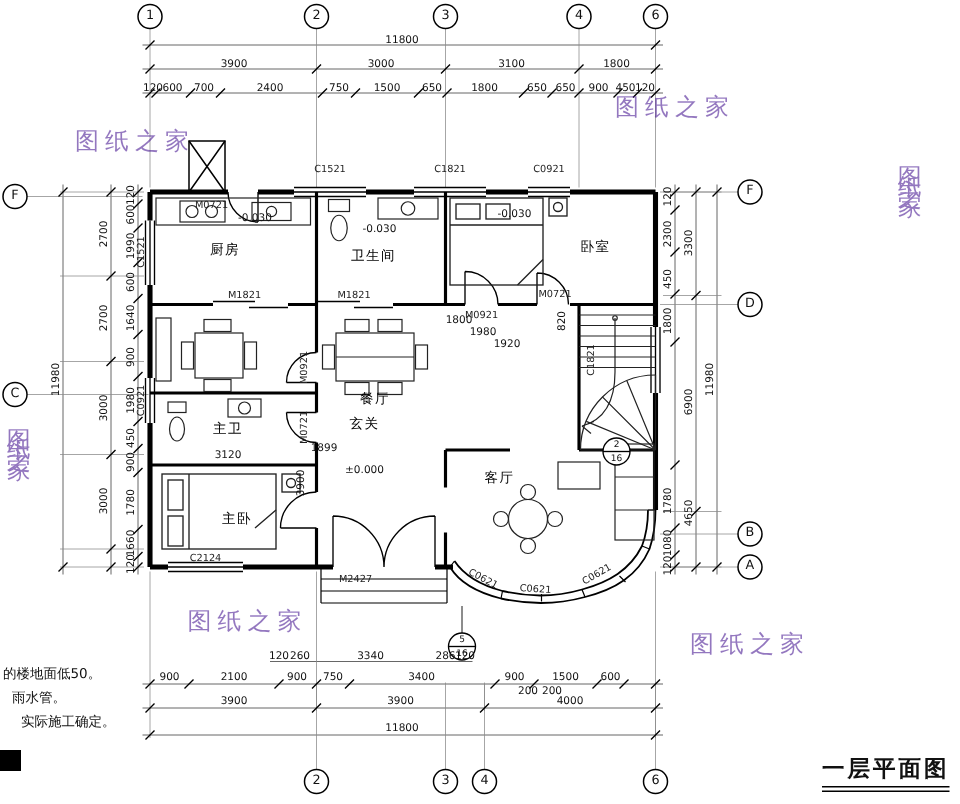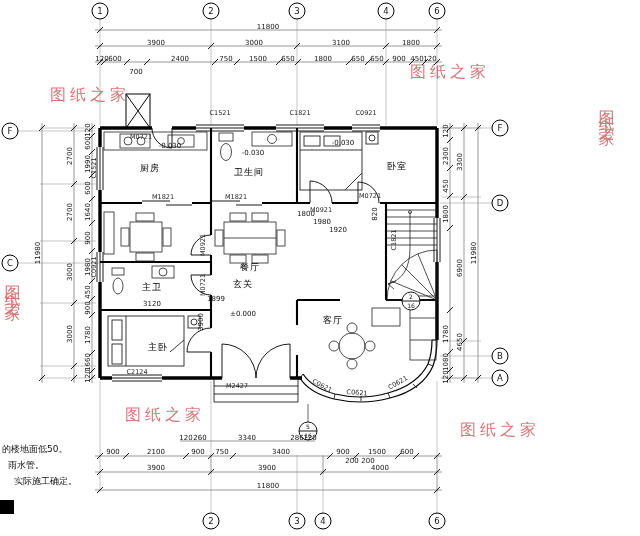--- a/index.html
+++ b/index.html
@@ -6,21 +6,21 @@
   .canvas{position:relative;width:640px;height:536px;background:#fff;overflow:hidden;
           font-family:"DejaVu Sans",sans-serif;color:#111}
   .canvas svg{position:absolute;left:0;top:0}
   .lbl{position:absolute;transform:translate(-50%,-50%);font-size:7px;line-height:1;white-space:nowrap;color:#111}
   .lbl.v{transform:translate(-50%,-50%) rotate(-90deg)}
   .code{font-size:6.5px;color:#222}
   .room{font-size:9px;letter-spacing:1px;color:#000}
   .axc{position:absolute;width:15px;height:15px;border:1px solid #000;border-radius:50%;
        background:#fff;text-align:center;font-size:8.5px;line-height:15px;
        transform:translate(-50%,-50%);z-index:3}
-  .wm{position:absolute;color:#b91c1c;opacity:.6;font-size:16px;letter-spacing:4px;
+  .wm{position:absolute;color:#4c1d95;opacity:.6;font-size:16px;letter-spacing:4px;
       transform:translate(-50%,-50%);z-index:2;pointer-events:none}
   .wm.v{writing-mode:vertical-rl;letter-spacing:6px}
   .note{position:absolute;font-size:9px;white-space:nowrap}
   .title{position:absolute;left:548px;top:503px;font-size:15px;font-weight:bold;
          letter-spacing:2px;border-bottom:4px double #000;padding-bottom:2px}
   .logo-block{position:absolute;left:0;top:500px;width:14px;height:14px;background:#000}
   .sec{font-size:6px}
 </style>
 </head>
 <body>
@@ -226,21 +226,21 @@
   <div class="axc" style="left:10px;top:131px">F</div>
   <div class="axc" style="left:10px;top:263px">C</div>
 
   <span class="lbl" style="left:268px;top:27px">11800</span>
   <span class="lbl" style="left:156px;top:43px">3900</span>
   <span class="lbl" style="left:254px;top:43px">3000</span>
   <span class="lbl" style="left:341px;top:43px">3100</span>
   <span class="lbl" style="left:411px;top:43px">1800</span>
   <span class="lbl" style="left:102px;top:59px">120</span>
   <span class="lbl" style="left:115px;top:59px">600</span>
-  <span class="lbl" style="left:136px;top:72px">700</span>
+  <span class="lbl" style="left:136px;top:59px">700</span>
   <span class="lbl" style="left:180px;top:59px">2400</span>
   <span class="lbl" style="left:226px;top:59px">750</span>
   <span class="lbl" style="left:258px;top:59px">1500</span>
   <span class="lbl" style="left:288px;top:59px">650</span>
   <span class="lbl" style="left:323px;top:59px">1800</span>
   <span class="lbl" style="left:358px;top:59px">650</span>
   <span class="lbl" style="left:377px;top:59px">650</span>
   <span class="lbl" style="left:399px;top:59px">900</span>
   <span class="lbl" style="left:417px;top:59px">450</span>
   <span class="lbl" style="left:430px;top:59px">120</span>
@@ -338,14 +338,15 @@
 
   <span class="lbl sec" style="left:411px;top:297px">2</span>
   <span class="lbl sec" style="left:411px;top:306px">16</span>
   <span class="lbl sec" style="left:308px;top:427px">5</span>
   <span class="lbl sec" style="left:308px;top:436px">16</span>
 
   <span class="note" style="left:2px;top:443px">的楼地面低50。</span>
   <span class="note" style="left:8px;top:459px">雨水管。</span>
   <span class="note" style="left:14px;top:475px">实际施工确定。</span>
   <div class="logo-block"></div>
+  <span class="title">一层平面图</span>
 
 </div>
 
 </body></html>

